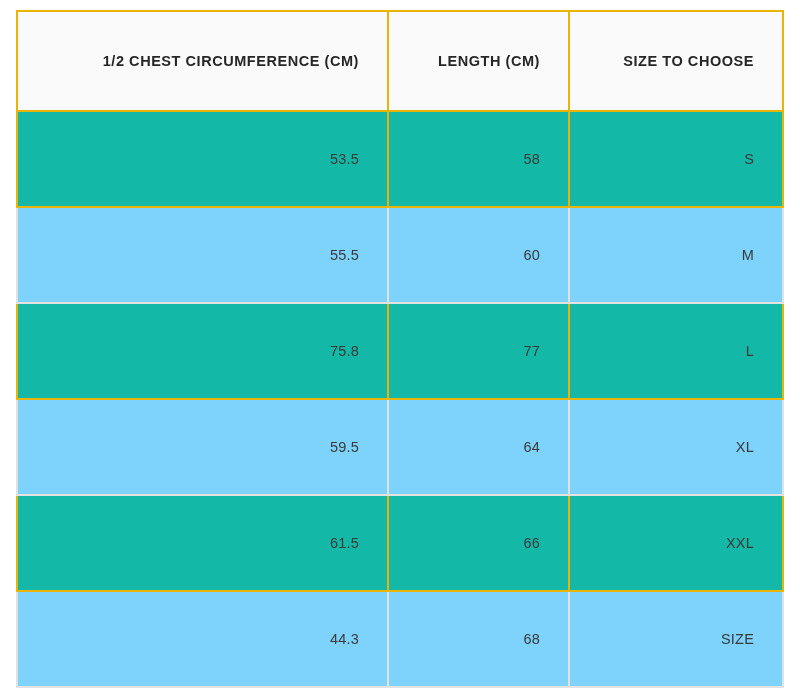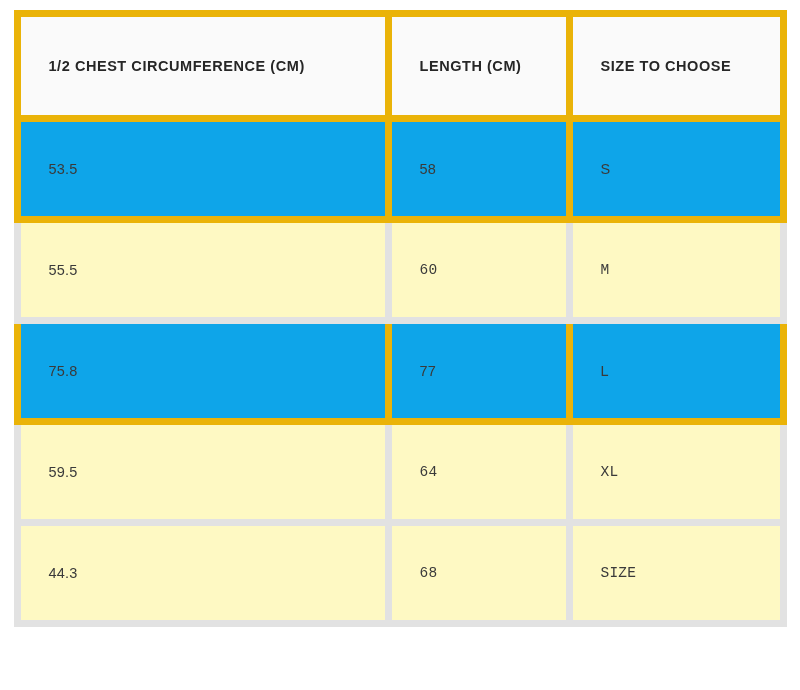--- a/index.html
+++ b/index.html
@@ -28,22 +28,22 @@
     margin: 10px auto 0 auto;
     border-collapse: collapse;
     table-layout: fixed;
   }
   .size-table col.c0 { width: 371px; }
   .size-table col.c1 { width: 181px; }
   .size-table col.c2 { width: 214px; }
 
   .size-table th,
   .size-table td {
-    border: 7px solid #eab308;
-    text-align: left;
+    border: 2px solid #eab308;
+    text-align: right;
     vertical-align: middle;
     padding: 0 28px;
     font-weight: normal;
     margin-left: 28px;
   }
   .size-table thead th {
     height: 98px;
     background: #fafafa;
     font-size: 14.5px;
     letter-spacing: 0.55px;
@@ -51,29 +51,28 @@
     color: #262626;
     font-weight: 600;
   }
   .size-table tbody td {
     height: 94px;
     font-size: 14.5px;
     color: #3a3a3a;
     letter-spacing: 0.2px;
   }
   .size-table tbody tr.odd-row td {
-    background: #0ea5e9;
+    background: #14b8a6;
   }
   .size-table tbody tr.even-row td {
-    background: #fef9c3;
+    background: #7dd3fc;
     border-color: #e2e2e2;
   }
   .size-table tbody tr.even-row td + td {
     border-left-color: #ffffff;
-    font-family: Liberation Mono, monospace;
   }
 </style>
 </head>
 <body>
 
 <div class="page">
   <table class="size-table">
     <colgroup>
       <col class="c0">
       <col class="c1">
@@ -100,20 +99,25 @@
       <tr class="odd-row">
         <td>75.8</td>
         <td>77</td>
         <td>L</td>
       </tr>
       <tr class="even-row">
         <td>59.5</td>
         <td>64</td>
         <td>XL</td>
       </tr>
+      <tr class="odd-row">
+        <td>61.5</td>
+        <td>66</td>
+        <td>XXL</td>
+      </tr>
       <tr class="even-row">
         <td>44.3</td>
         <td>68</td>
         <td>SIZE</td>
       </tr>
     </tbody>
   </table>
 </div>
 
 </body></html>

